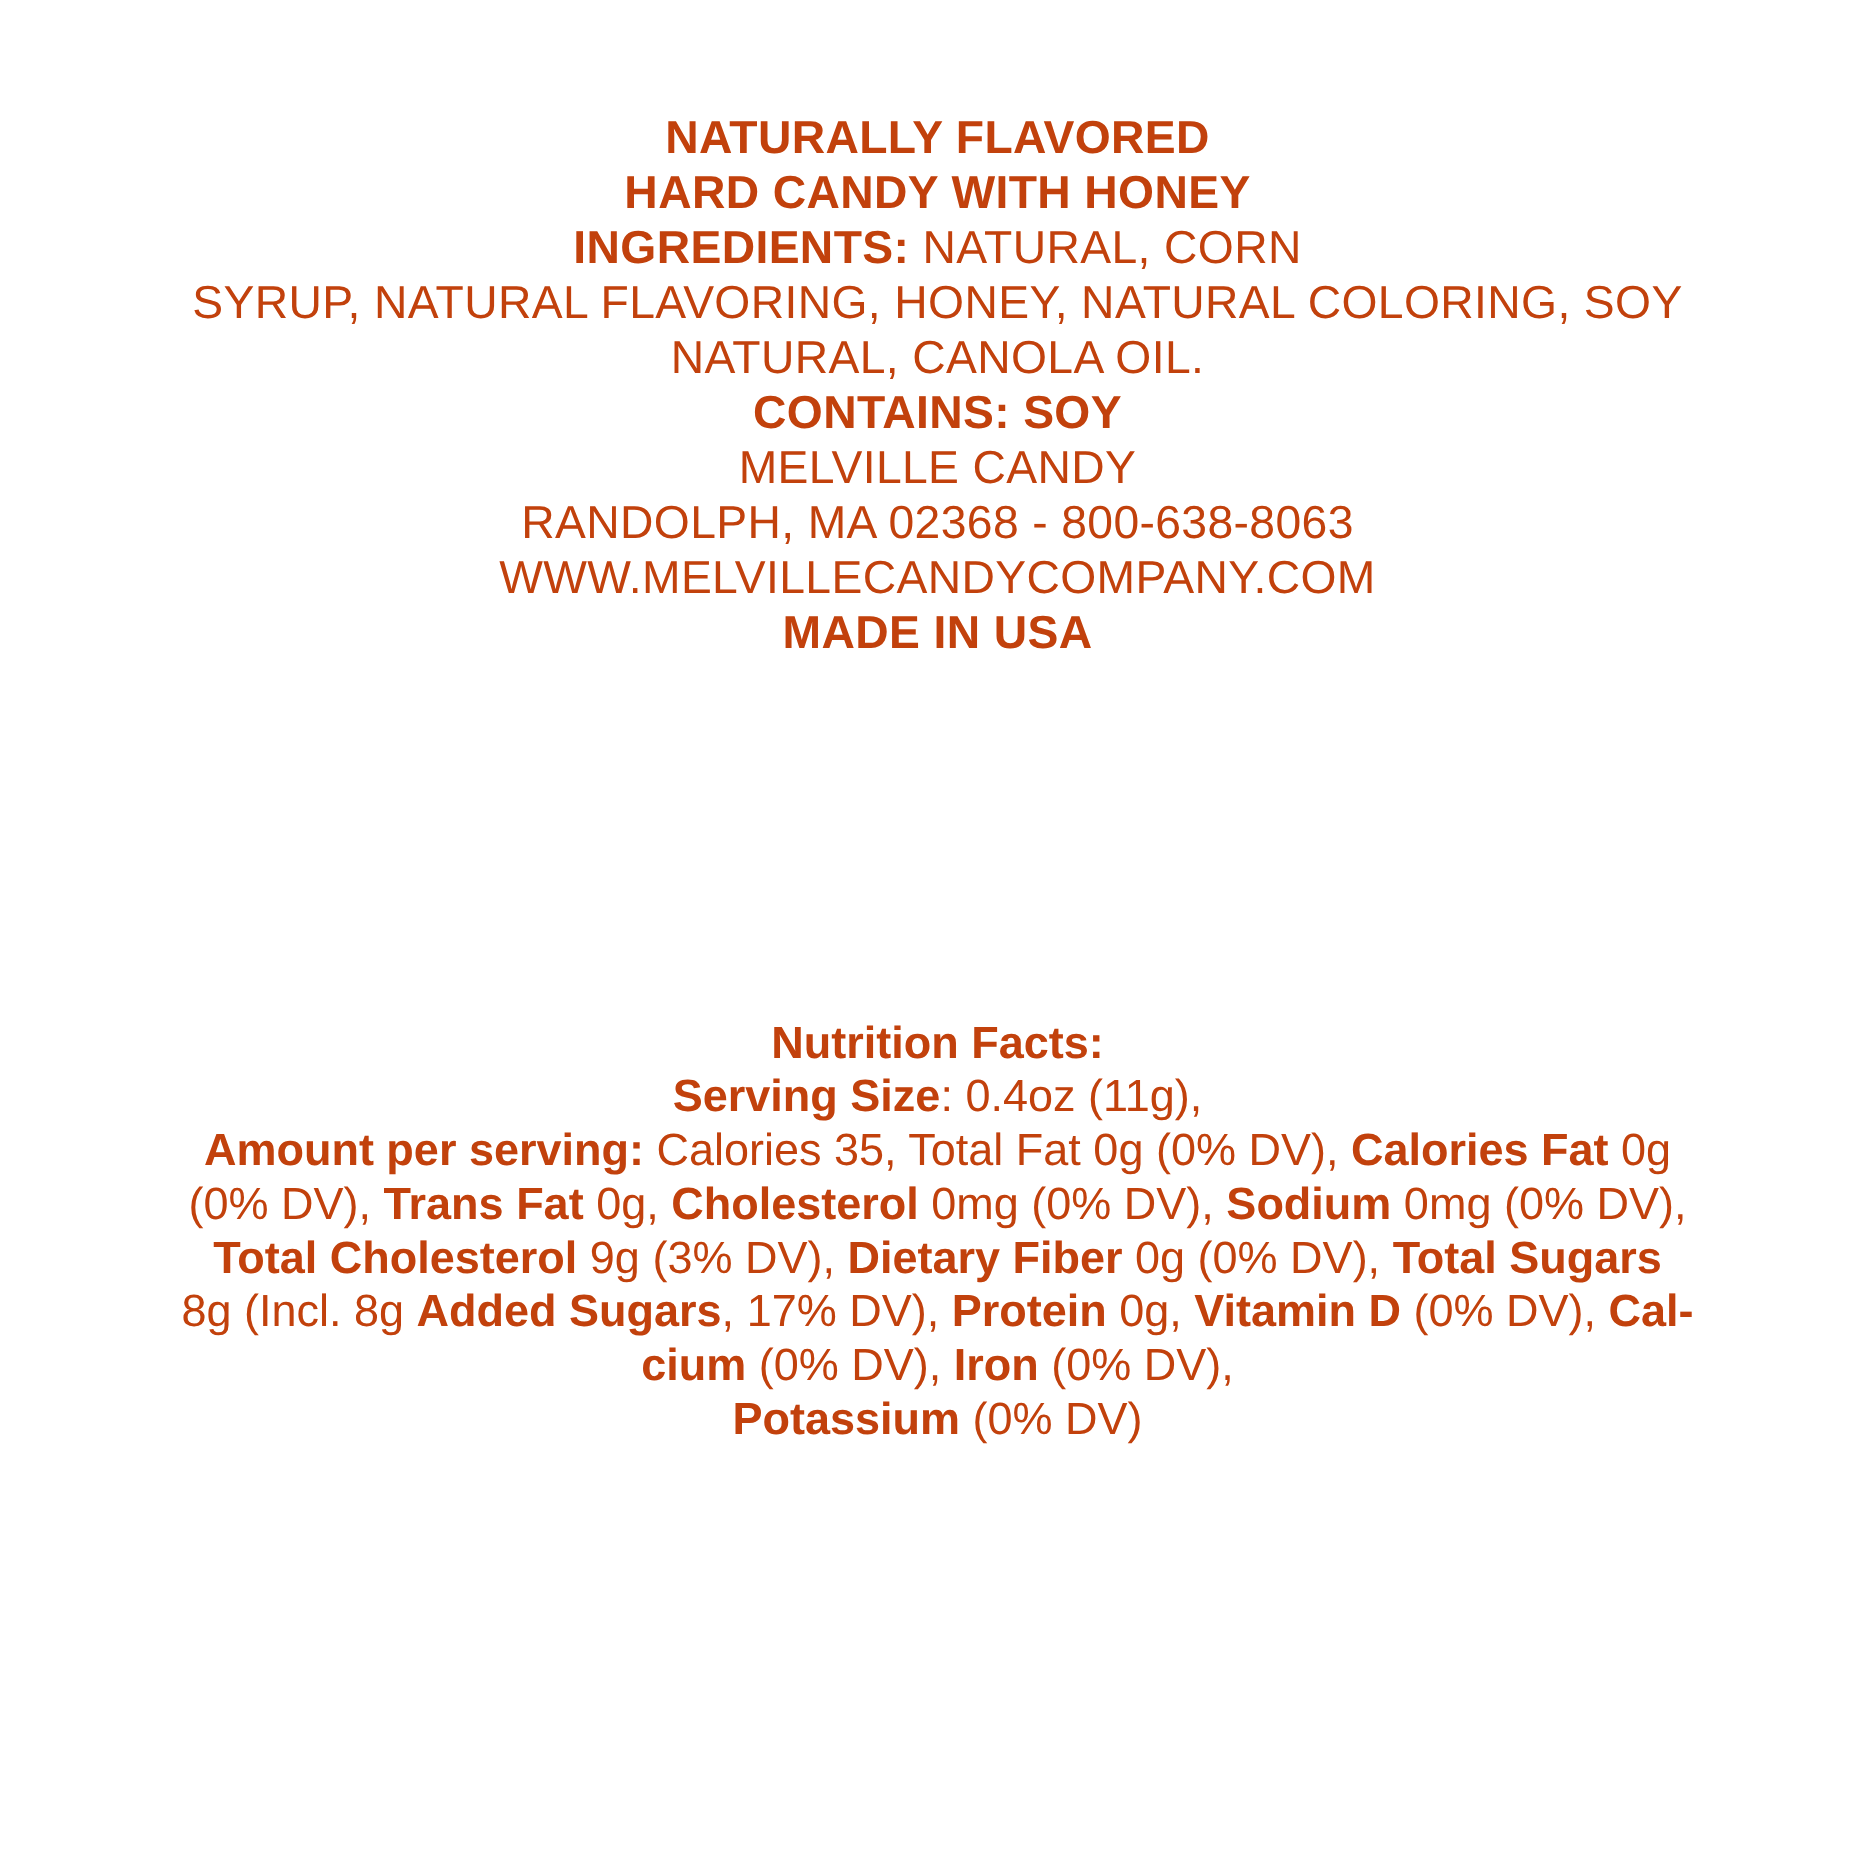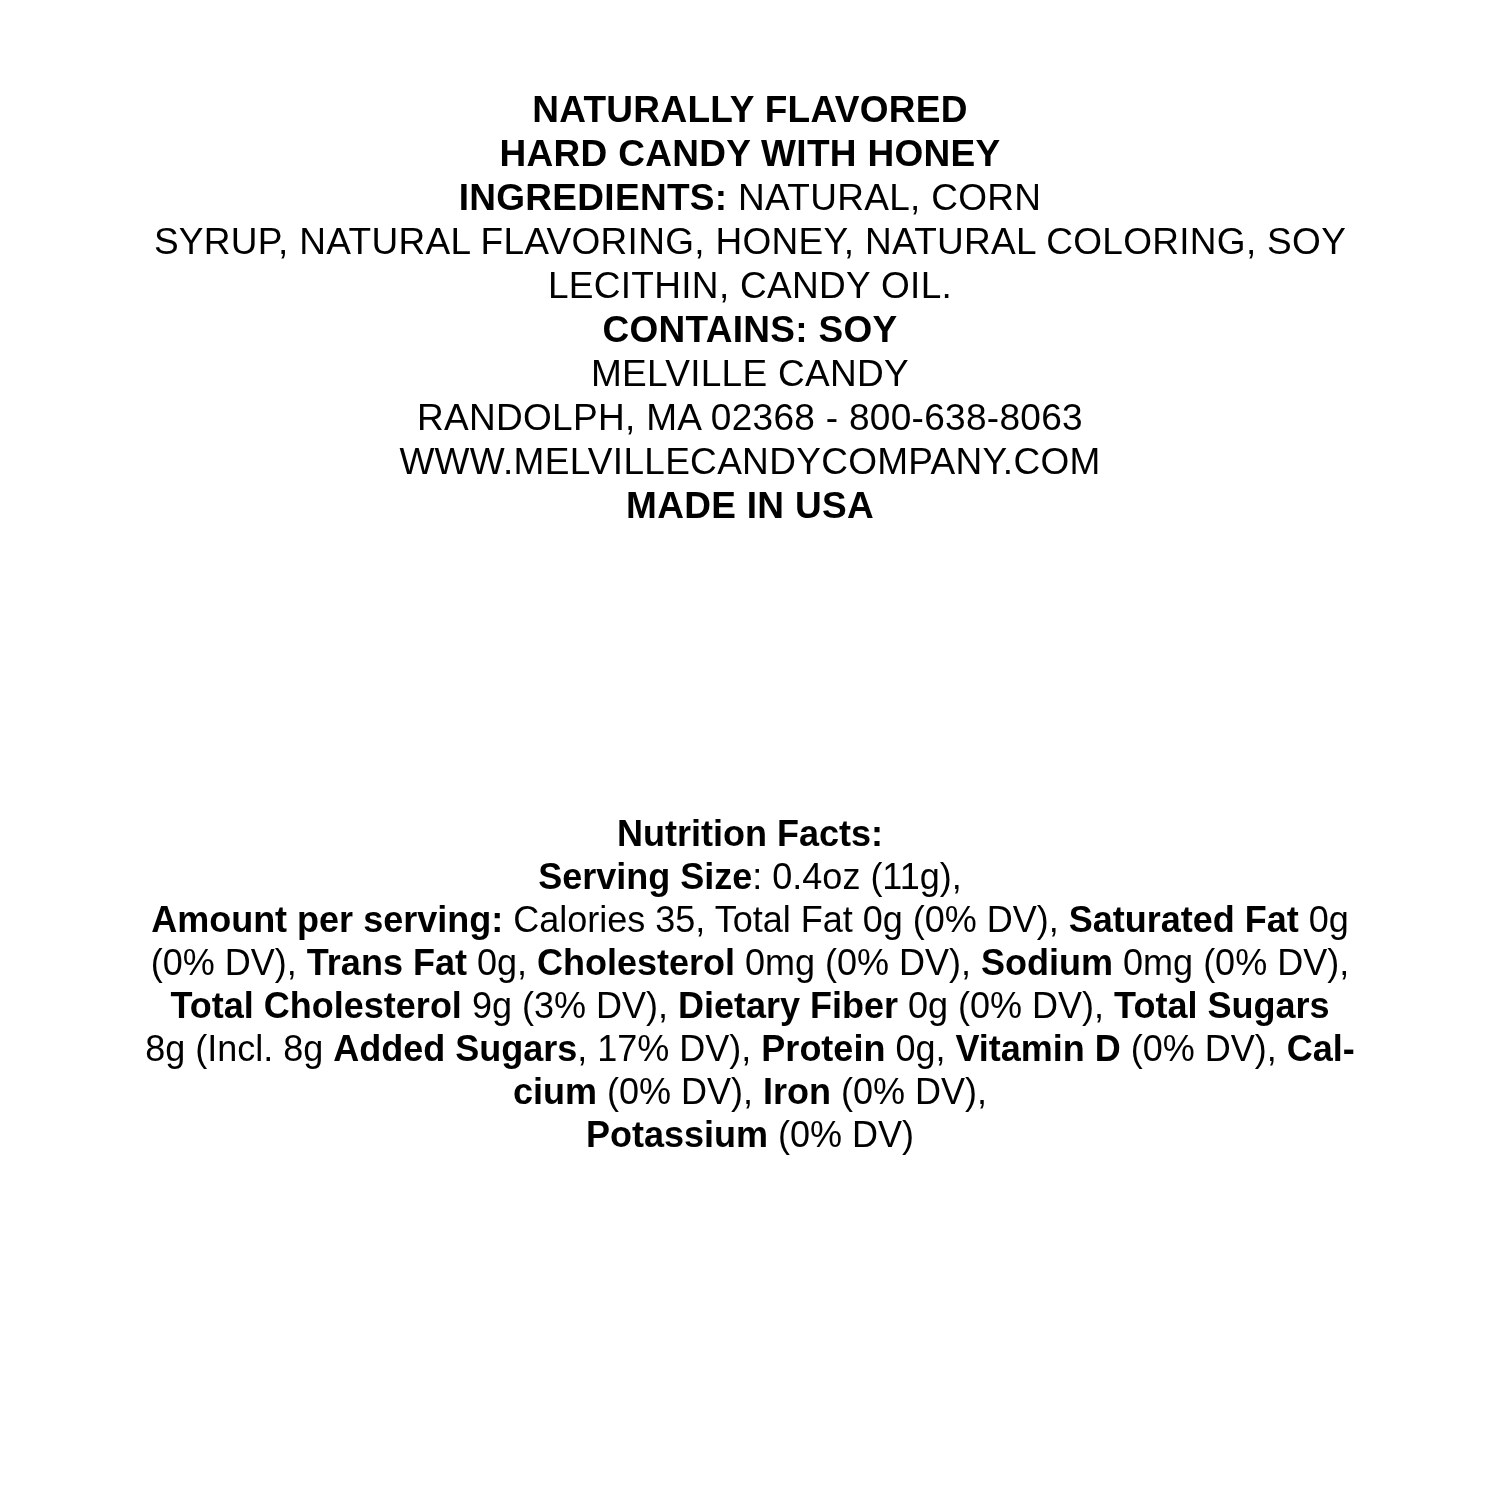--- a/index.html
+++ b/index.html
@@ -44,36 +44,36 @@
   .seg {
     font-weight: 400;
   }
   .seg.b {
     font-weight: 700;
   }
 </style>
 </head>
 <body>
 
-<div class="canvas" style="background: rgb(255, 255, 255); color: #000000;">
+<div class="canvas" style="background: rgb(255, 255, 255); color: #c2410c;">
   <section class="block top-block" id="top-block">
       <div class="line"><span class="seg b">NATURALLY FLAVORED</span></div>
       <div class="line"><span class="seg b">HARD CANDY WITH HONEY</span></div>
       <div class="line"><span class="seg b">INGREDIENTS:</span><span class="seg"> NATURAL, CORN</span></div>
       <div class="line"><span class="seg">SYRUP, NATURAL FLAVORING, HONEY, NATURAL COLORING, SOY</span></div>
-      <div class="line"><span class="seg">LECITHIN, CANDY OIL.</span></div>
+      <div class="line"><span class="seg">NATURAL, CANOLA OIL.</span></div>
       <div class="line"><span class="seg b">CONTAINS: SOY</span></div>
       <div class="line"><span class="seg">MELVILLE CANDY</span></div>
       <div class="line"><span class="seg">RANDOLPH, MA 02368 - 800-638-8063</span></div>
       <div class="line"><span class="seg">WWW.MELVILLECANDYCOMPANY.COM</span></div>
       <div class="line"><span class="seg b">MADE IN USA</span></div>
     </section>
   <section class="block nutrition-block" id="nutrition-block">
       <div class="line"><span class="seg b">Nutrition Facts:</span></div>
       <div class="line"><span class="seg b">Serving Size</span><span class="seg">: 0.4oz (11g),</span></div>
-      <div class="line"><span class="seg b">Amount per serving:</span><span class="seg"> Calories 35, Total Fat 0g (0% DV), </span><span class="seg b">Saturated Fat</span><span class="seg"> 0g</span></div>
+      <div class="line"><span class="seg b">Amount per serving:</span><span class="seg"> Calories 35, Total Fat 0g (0% DV), </span><span class="seg b">Calories Fat</span><span class="seg"> 0g</span></div>
       <div class="line"><span class="seg">(0% DV), </span><span class="seg b">Trans Fat</span><span class="seg"> 0g, </span><span class="seg b">Cholesterol</span><span class="seg"> 0mg (0% DV), </span><span class="seg b">Sodium</span><span class="seg"> 0mg (0% DV),</span></div>
       <div class="line"><span class="seg b">Total Cholesterol</span><span class="seg"> 9g (3% DV), </span><span class="seg b">Dietary Fiber</span><span class="seg"> 0g (0% DV), </span><span class="seg b">Total Sugars</span></div>
       <div class="line"><span class="seg">8g (Incl. 8g </span><span class="seg b">Added Sugars</span><span class="seg">, 17% DV), </span><span class="seg b">Protein</span><span class="seg"> 0g, </span><span class="seg b">Vitamin D</span><span class="seg"> (0% DV), </span><span class="seg b">Cal-</span></div>
       <div class="line"><span class="seg b">cium</span><span class="seg"> (0% DV), </span><span class="seg b">Iron</span><span class="seg"> (0% DV),</span></div>
       <div class="line"><span class="seg b">Potassium</span><span class="seg"> (0% DV)</span></div>
     </section>
 </div>
 
 </body></html>

